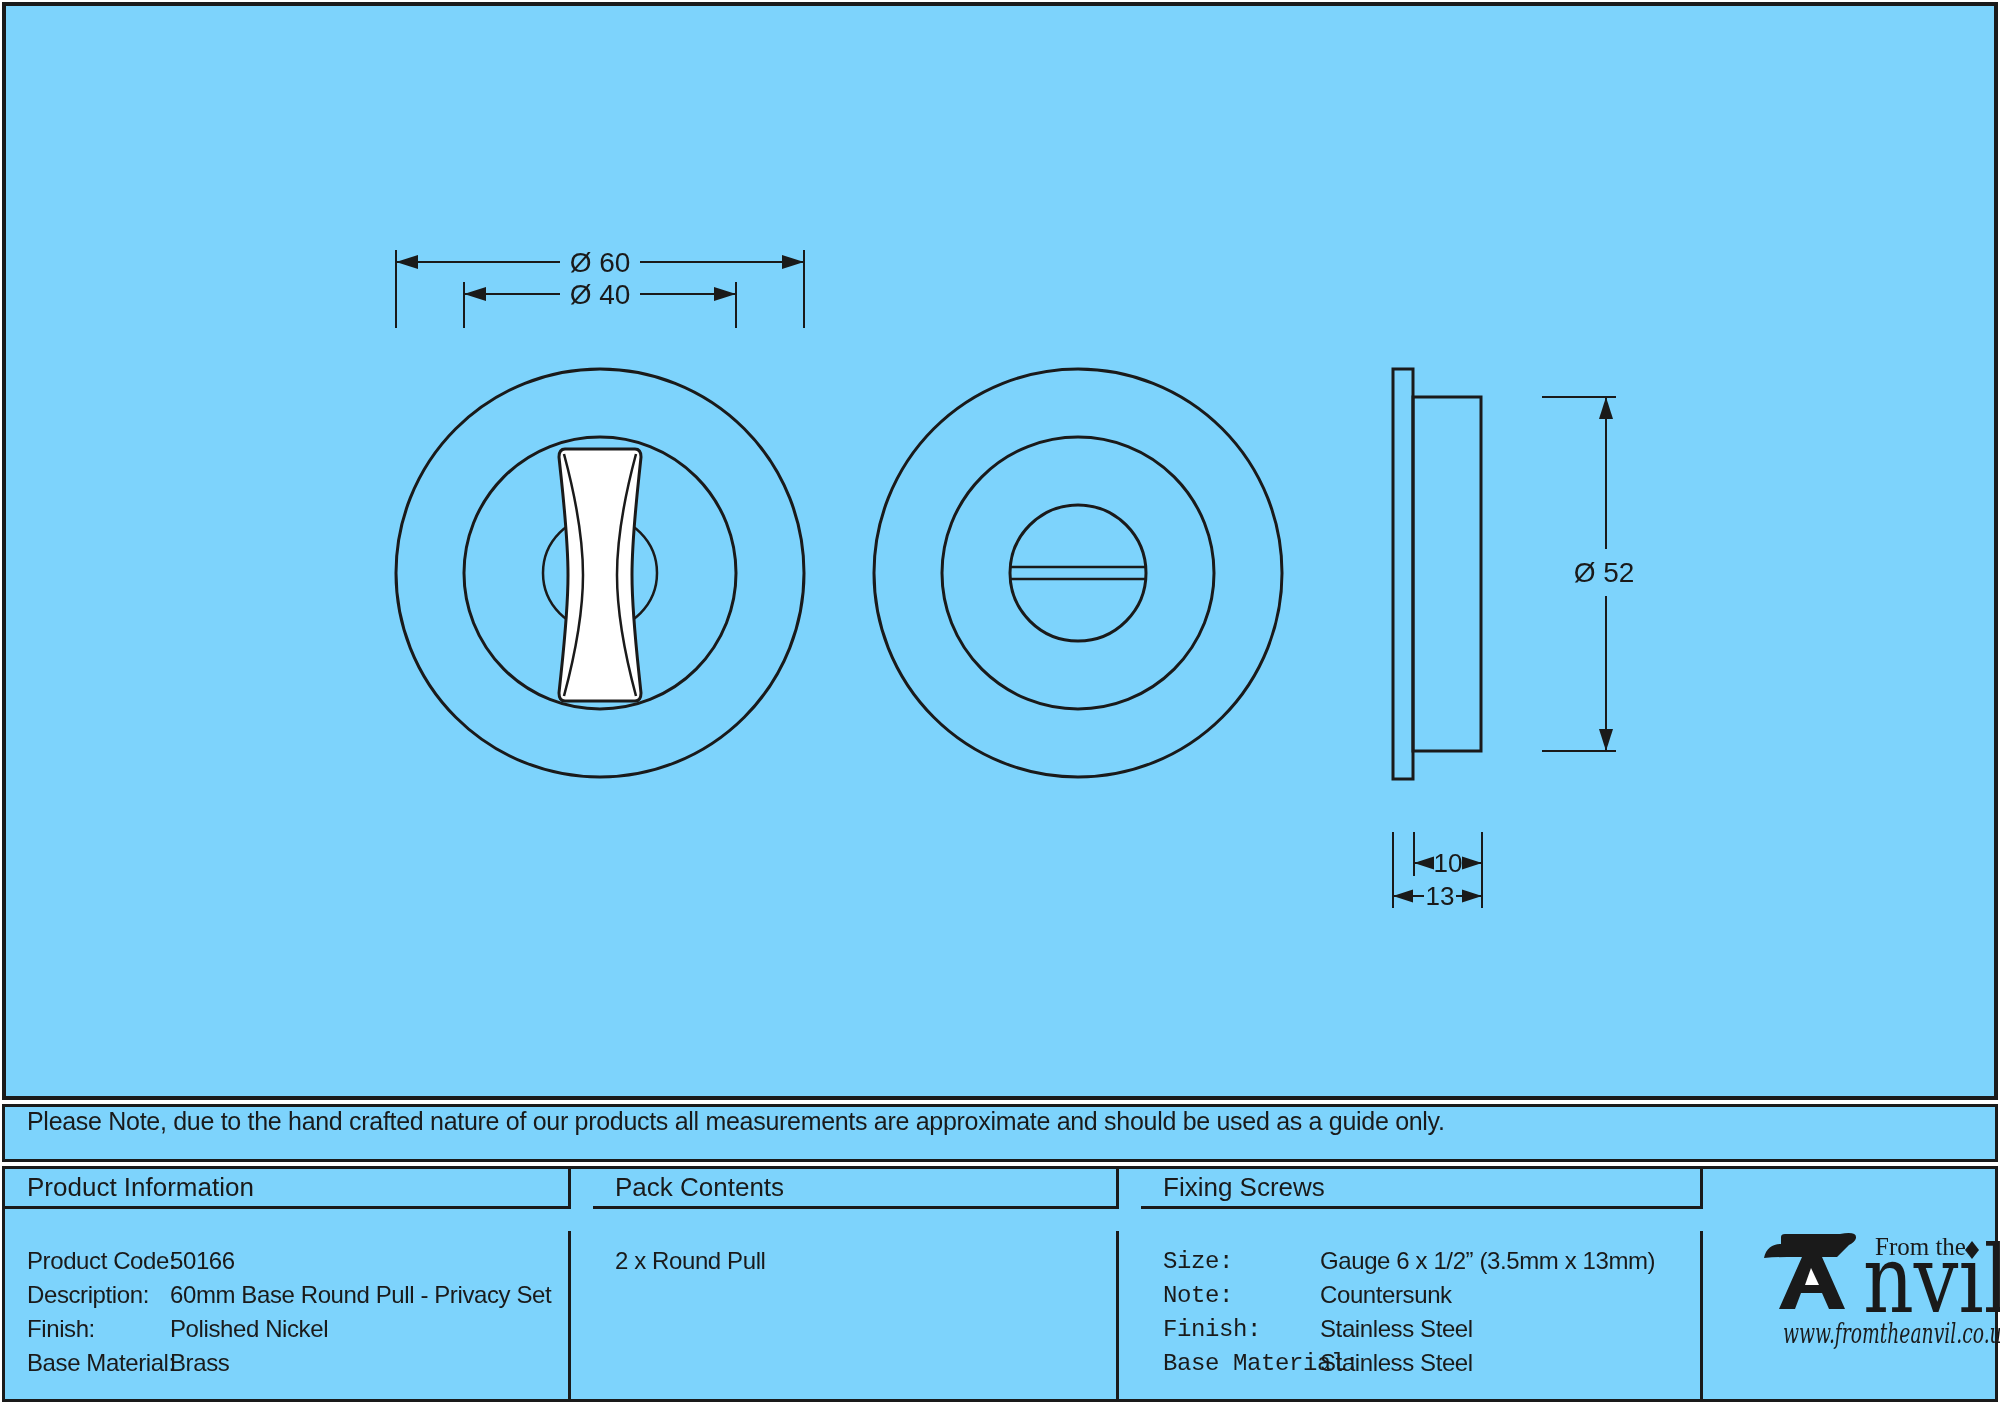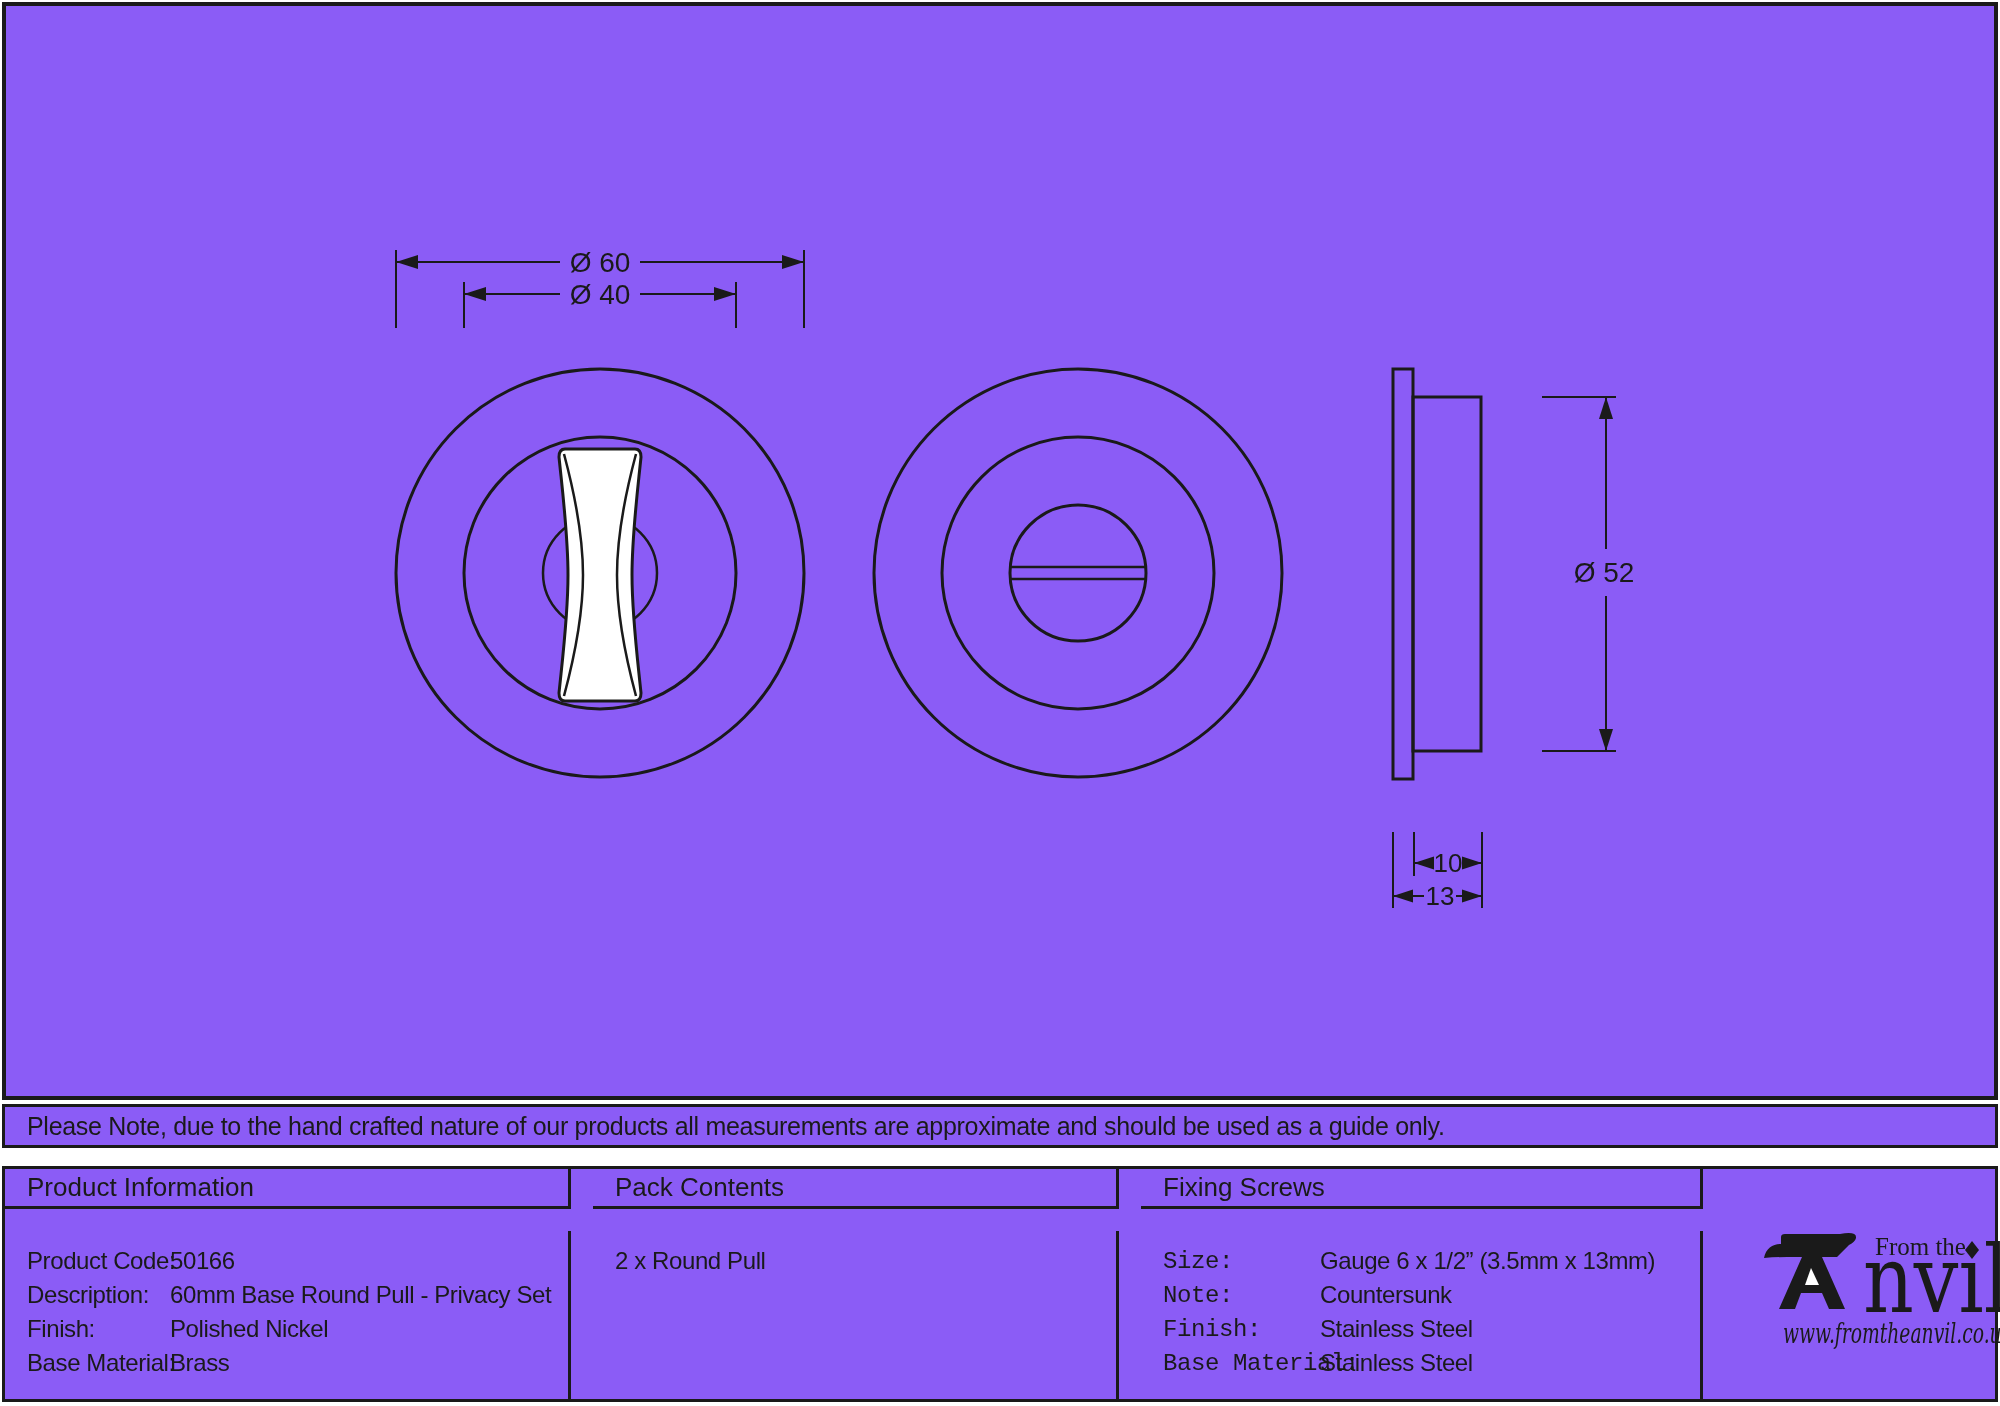--- a/index.html
+++ b/index.html
@@ -1,20 +1,20 @@
 <!DOCTYPE html>
 <html><head>
 <meta charset="utf-8">
 <style>
   html,body{margin:0;padding:0;background:#fff;}
   #page{position:relative;width:2000px;height:1406px;background:#fff;
         font-family:"Liberation Sans",sans-serif;color:#1a1a1a;overflow:hidden;}
-  .box{position:absolute;border:3px solid #1a1a1a;background:#8b5cf6;box-sizing:border-box;}
+  .box{position:absolute;border:3px solid #1a1a1a;background:#7dd3fc;box-sizing:border-box;}
   #frame-drawing{left:2px;top:2px;width:1996px;height:1098px;border-width:4px;}
-  #note-bar{left:2px;top:1104px;width:1996px;height:44px;display:flex;align-items:center;}
+  #note-bar{left:2px;top:1104px;width:1996px;height:58px;display:flex;align-items:flex-start;}
   #note-bar span{padding-left:22px;font-size:25px;letter-spacing:-0.3px;}
   #spec-table{left:2px;top:1166px;width:1996px;height:236px;display:grid;
               grid-template-columns:566px 526px 562px 1fr;grid-template-rows:40px 1fr;gap:22px;}
   .th{border-right:3px solid #1a1a1a;border-bottom:3px solid #1a1a1a;
       font-size:26px;display:flex;align-items:center;padding-left:22px;box-sizing:border-box;}
   .td{border-right:3px solid #1a1a1a;box-sizing:border-box;padding:13px 0 0 22px;font-size:24px;letter-spacing:-0.4px;}
   .row{display:flex;height:34px;align-items:center;white-space:nowrap;}
   .lbl{width:143px;flex:none;}
   .lbl-wide{width:157px;flex:none;font-family:Liberation Mono, monospace;}
   #logo-cell{grid-column:4;grid-row:1 / span 2;position:relative;}

